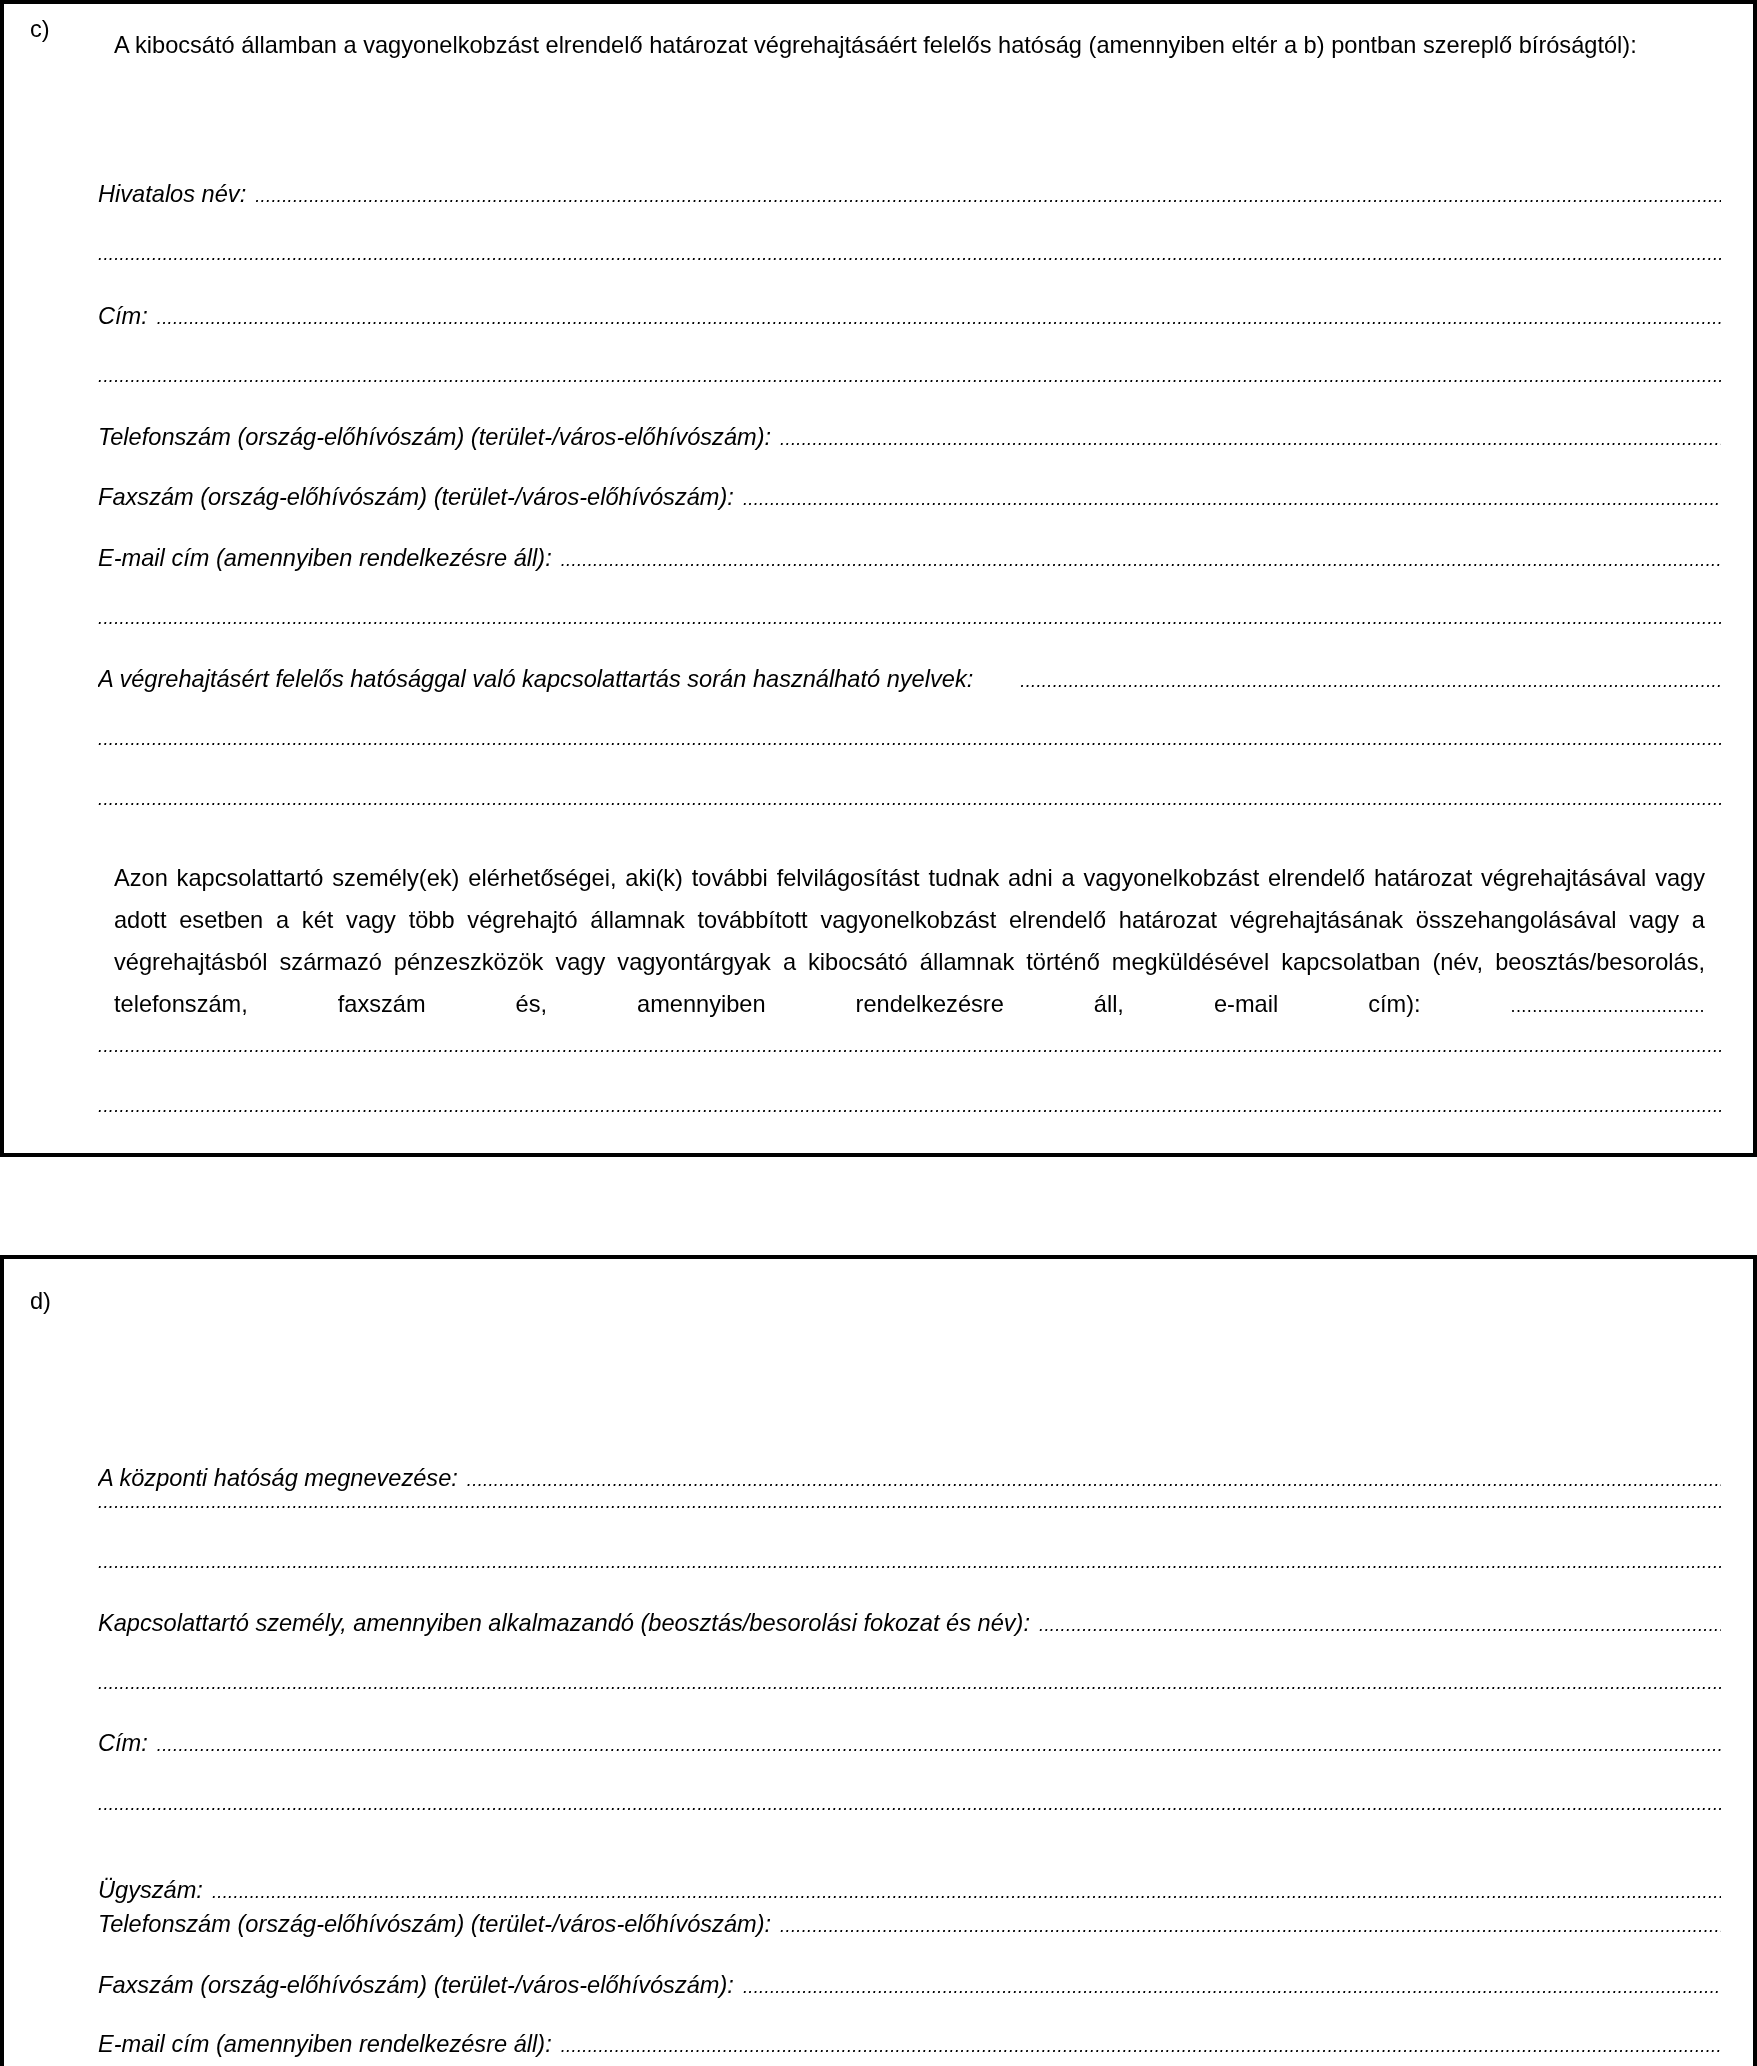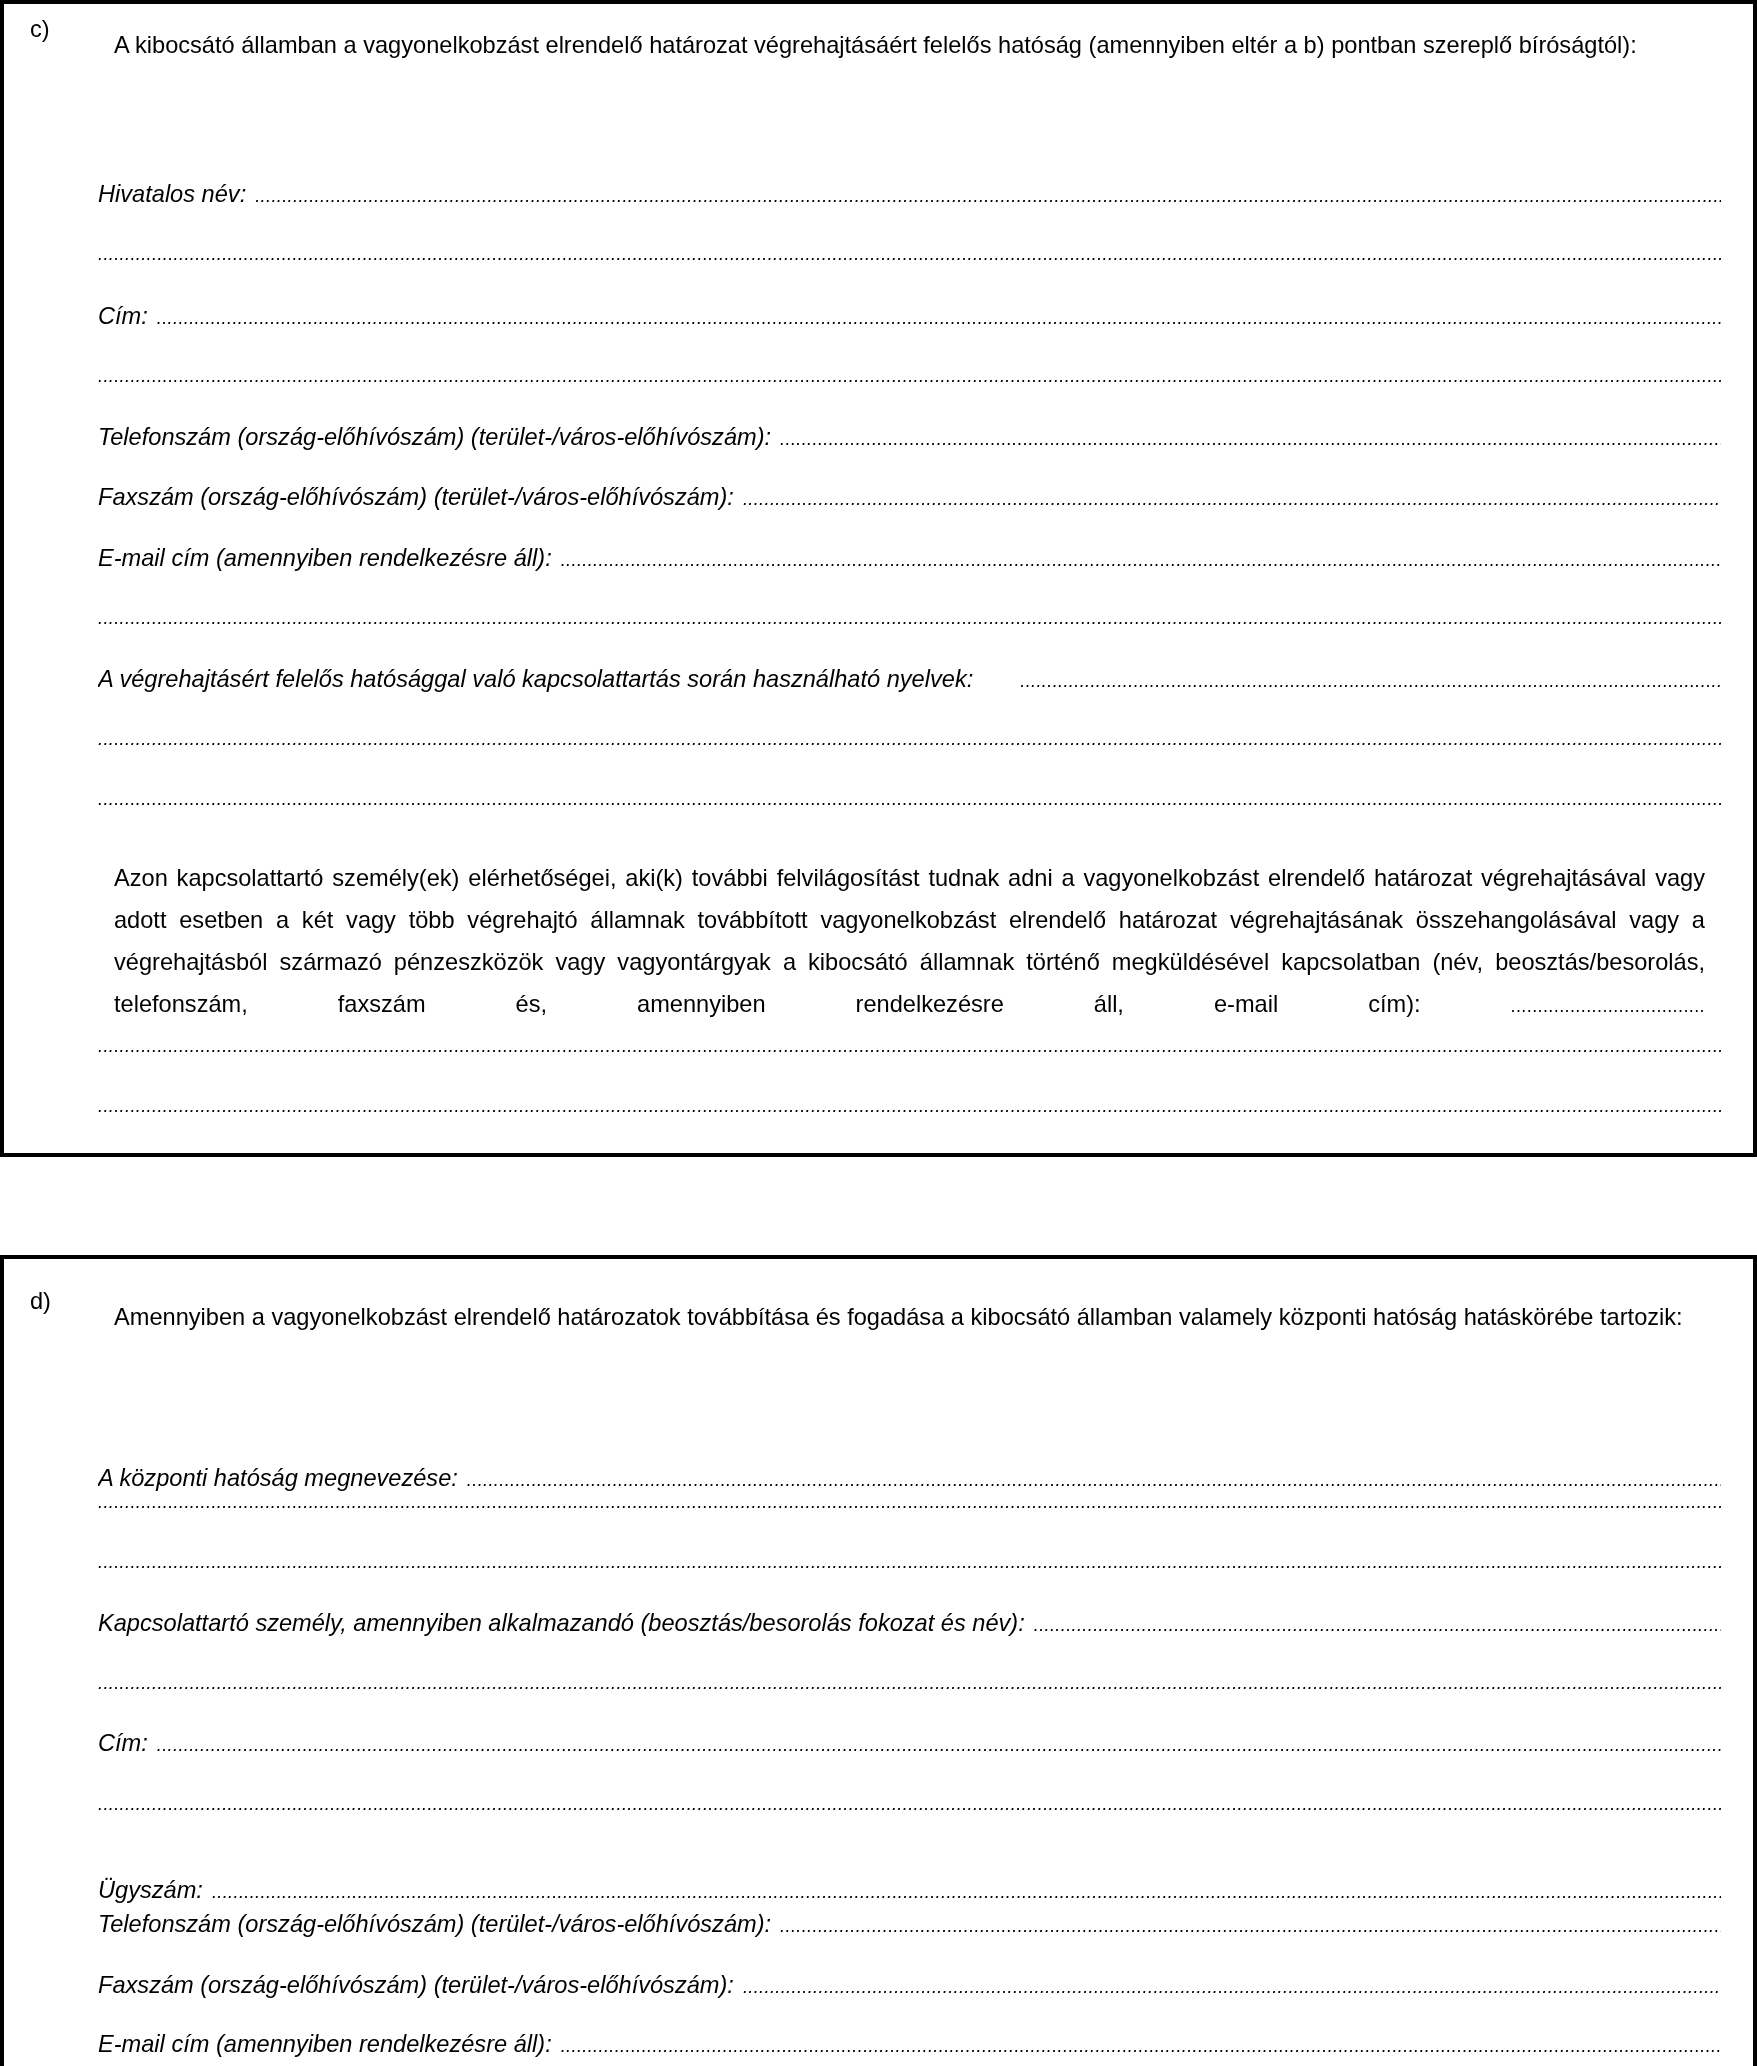--- a/index.html
+++ b/index.html
@@ -82,37 +82,34 @@
   <div class="line" style="top:1021px;">
     <span class="dots">................................................................................................................................................................................................................................................................................................................................................................................................................................................................</span>
   </div>
   <div class="line" style="top:1081px;">
     <span class="dots">................................................................................................................................................................................................................................................................................................................................................................................................................................................................</span>
   </div>
 </div>
 
 <div class="box" id="box-d">
   <div class="marker" style="top:20.7px;">d)</div>
-  <div class="text" style="top:20.7px;">
-    <p class="para">Amennyiben a vagyonelkobzást elrendelő határozatok továbbítása és fogadása a kibocsátó államban valamely központi hatóság hatáskörébe tartozik:</p>
-  </div>
 
   <div class="line" style="top:162px;margin-top:36px;">
     <span class="lbl">A központi hatóság megnevezése:</span>
     <span class="dots">................................................................................................................................................................................................................................................................................................................................................................................................................................................................</span>
   </div>
   <div class="line" style="top:222px;">
     <span class="dots">................................................................................................................................................................................................................................................................................................................................................................................................................................................................</span>
   </div>
   <div class="line" style="top:282px;">
     <span class="dots">................................................................................................................................................................................................................................................................................................................................................................................................................................................................</span>
   </div>
 
   <div class="line" style="top:343px;">
-    <span class="lbl">Kapcsolattartó személy, amennyiben alkalmazandó (beosztás/besorolás fokozat és név):</span>
+    <span class="lbl">Kapcsolattartó személy, amennyiben alkalmazandó (beosztás/besorolási fokozat és név):</span>
     <span class="dots">................................................................................................................................................................................................................................................................................................................................................................................................................................................................</span>
   </div>
   <div class="line" style="top:403px;">
     <span class="dots">................................................................................................................................................................................................................................................................................................................................................................................................................................................................</span>
   </div>
 
   <div class="line" style="top:463px;">
     <span class="lbl">Cím:</span>
     <span class="dots">................................................................................................................................................................................................................................................................................................................................................................................................................................................................</span>
   </div>

